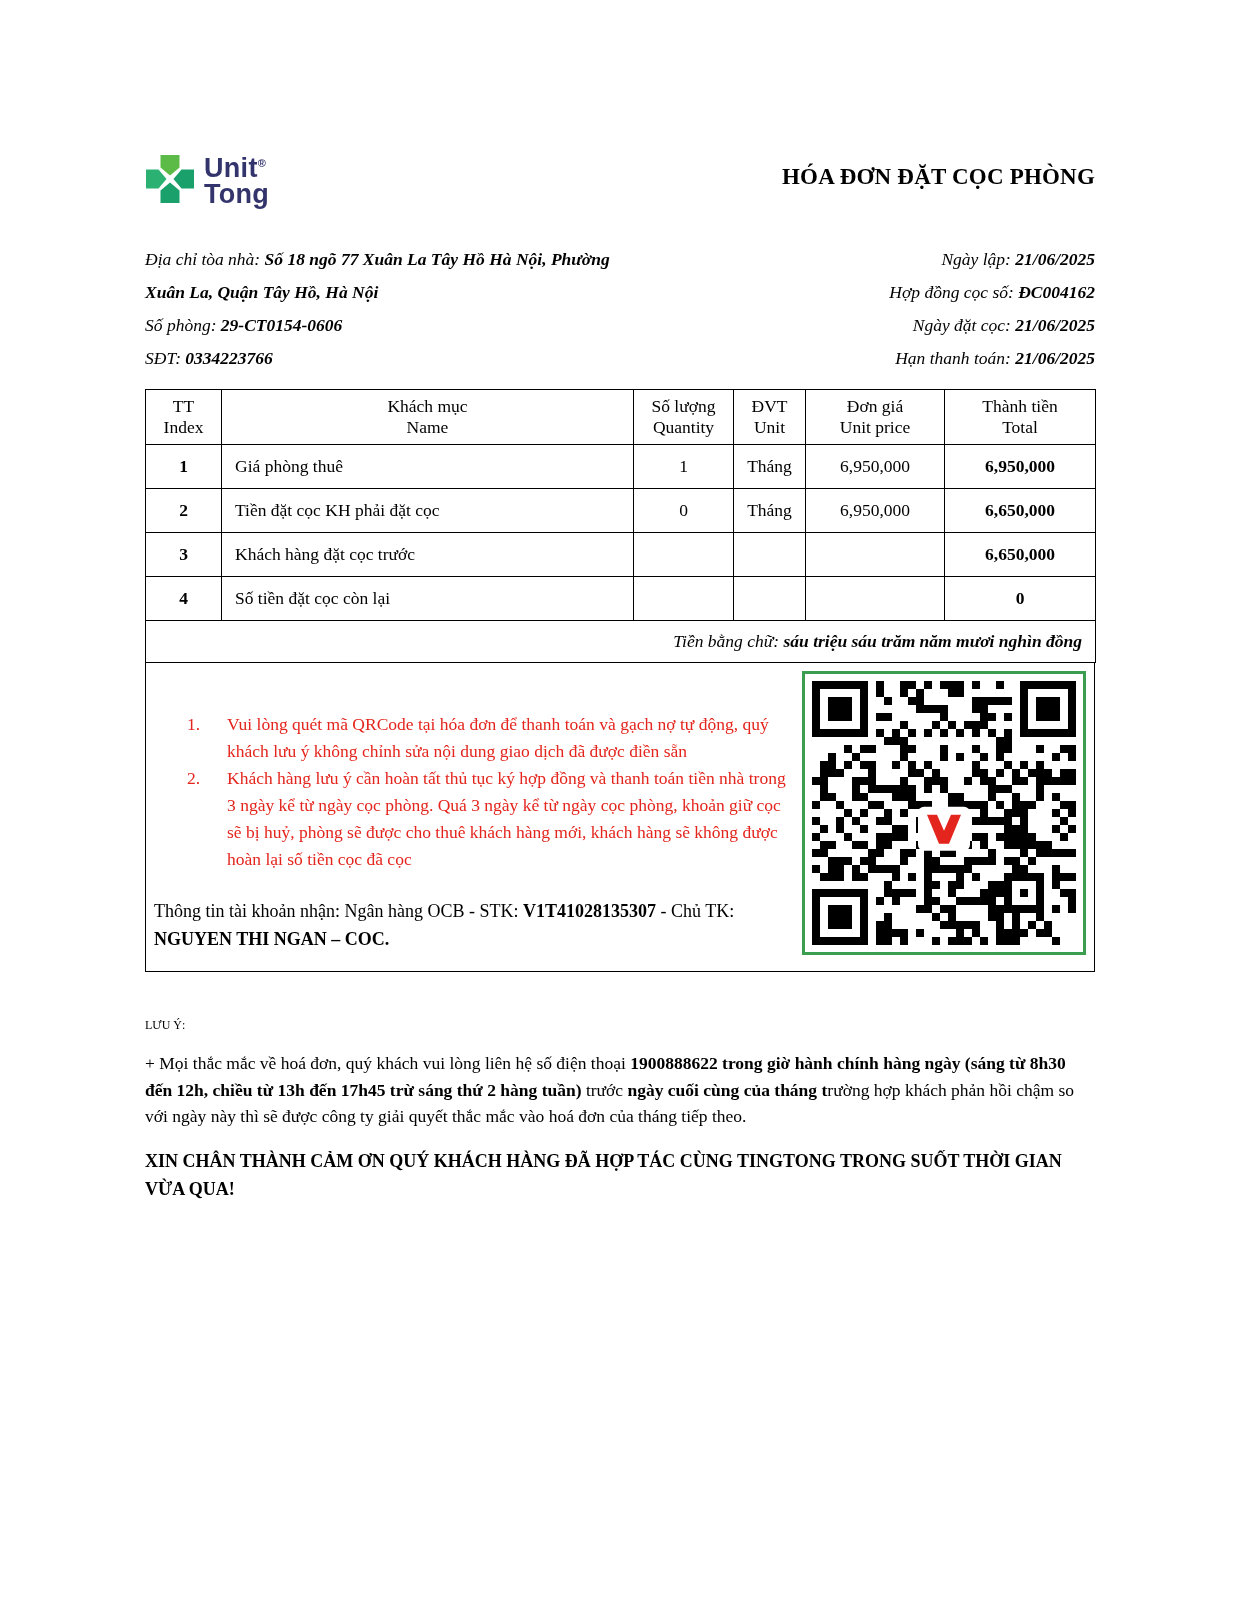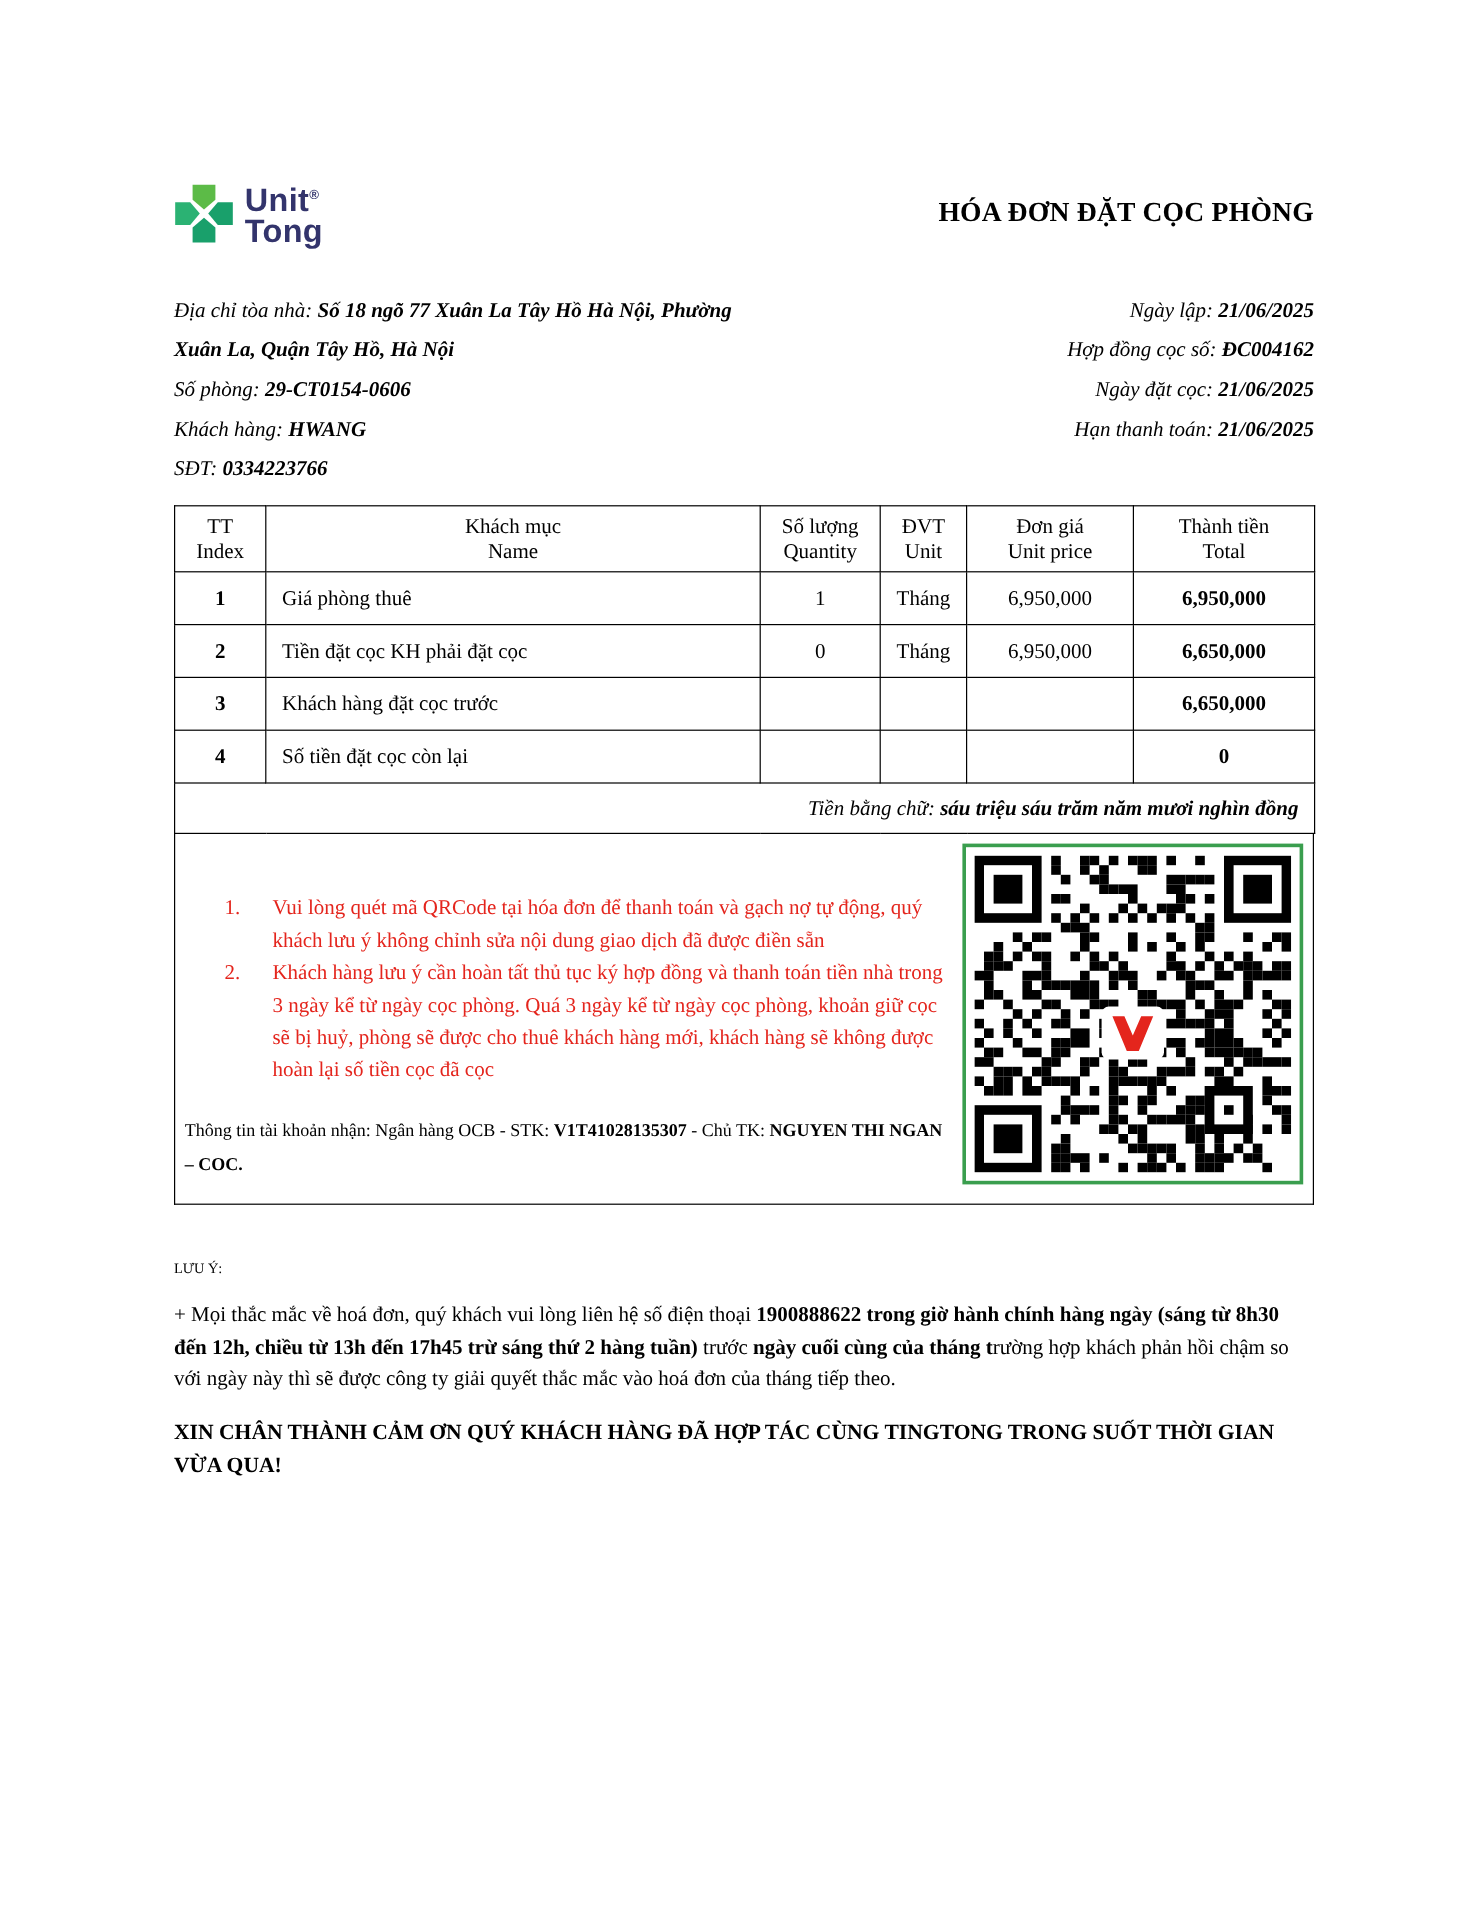--- a/index.html
+++ b/index.html
@@ -51,21 +51,21 @@
   .items td.idx { font-weight: 700; }
   .items .words-td { text-align: right; font-style: italic; height: auto; padding: 10px 13px; font-size: 17.5px; }
 
   
   .notes-box { border: 1px solid #000; border-top: 0; display: flex; min-height: 308px; }
   .notes-left { flex: 1; padding: 48px 12px 16px 7px; }
   .red-list { color: #e4251d; }
   .red-item { display: flex; margin-left: 34px; line-height: 27px; font-size: 17.5px; }
   .red-num { width: 40px; flex: none; }
   .red-text { flex: 1; }
-  .account { margin-top: 24px; line-height: 28px; font-size: 15px; padding-left: 1px; }
+  .account { margin-top: 24px; line-height: 28px; font-size: 18px; padding-left: 1px; }
   .qr-wrap { flex: none; width: 290px; padding: 8px 2px 8px 0; }
   .qr-border {
     border: 3px solid #3a9e4e;
     width: 278px; height: 278px;
     background: #fff;
     display: flex; align-items: center; justify-content: center;
   }
   .qr-border svg { display: block; }
 
   
@@ -95,21 +95,20 @@
         </span>
       </div>
       <div class="doc-title">HÓA ĐƠN ĐẶT CỌC PHÒNG</div>
     </div>
 
     <div class="info">
       <div class="info-left">
         <div class="info-line"><span>Địa chỉ tòa nhà: </span><b>Số 18 ngõ 77 Xuân La Tây Hồ Hà Nội, Phường</b></div>
         <div class="info-line"><b>Xuân La, Quận Tây Hồ, Hà Nội</b></div>
         <div class="info-line"><span>Số phòng: </span><b>29-CT0154-0606</b></div>
-        <div class="info-line"><span>Khách hàng: </span><b>HWANG</b></div>
         <div class="info-line"><span>SĐT: </span><b>0334223766</b></div>
       </div>
       <div class="info-right">
         <div class="info-line"><span>Ngày lập: </span><b>21/06/2025</b></div>
         <div class="info-line"><span>Hợp đồng cọc số: </span><b>ĐC004162</b></div>
         <div class="info-line"><span>Ngày đặt cọc: </span><b>21/06/2025</b></div>
         <div class="info-line"><span>Hạn thanh toán: </span><b>21/06/2025</b></div>
       </div>
     </div>
 

